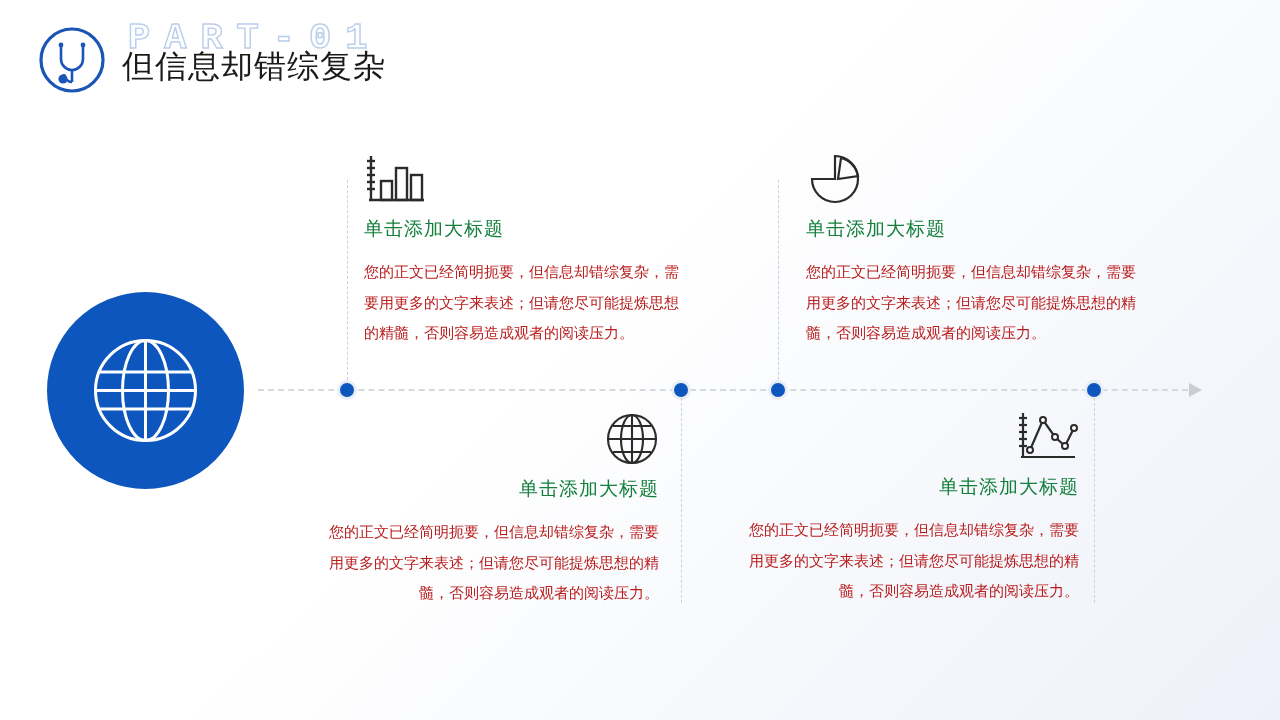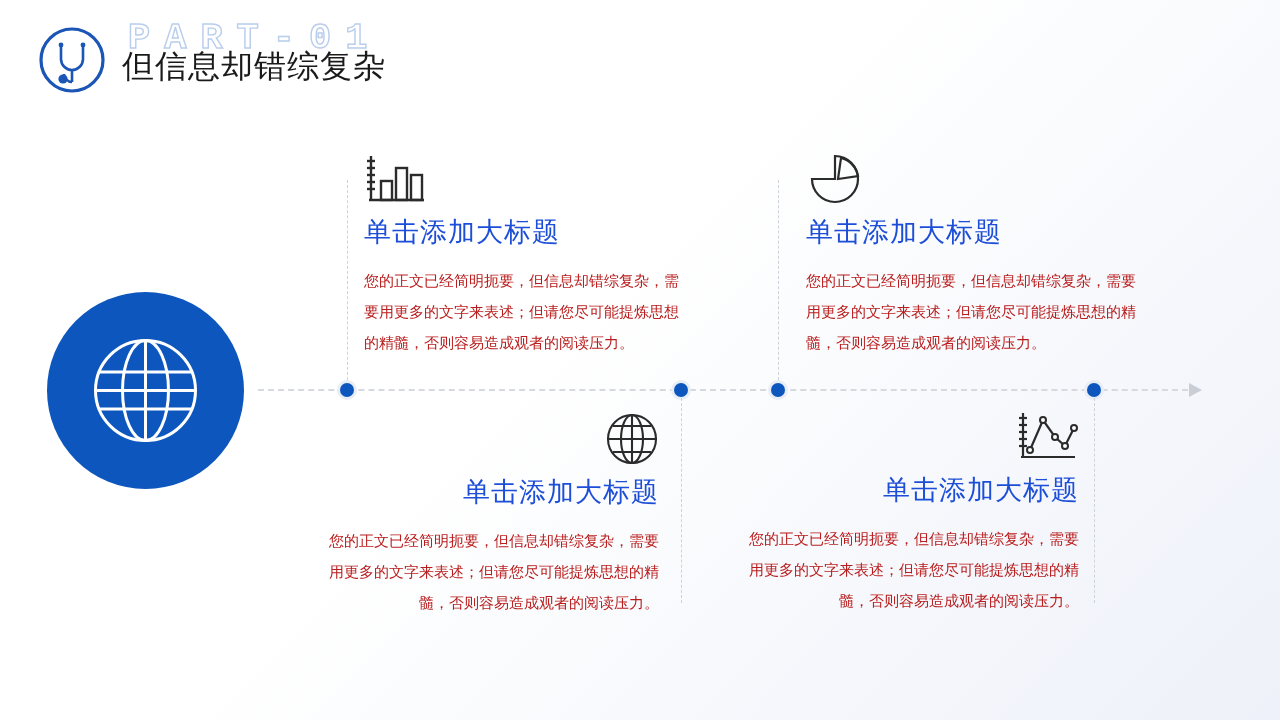--- a/index.html
+++ b/index.html
@@ -62,23 +62,23 @@
     border-radius:50%; background:#0d56bd;
   }
   .vline {
     position:absolute; width:0; border-left:1px dashed #cdd2da;
   }
 
   
   .block { position:absolute; }
   .block .icon { height:54px; margin-bottom:12px; }
   .block .btitle {
-    font-size:27px; color:#1d4ed8; letter-spacing:1px;
+    font-size:19px; color:#15803d; letter-spacing:1px;
     margin-bottom:16px; line-height:1.2;
-    font-family:Liberation Mono, monospace;
+    font-family:Liberation Sans, sans-serif;
   }
   .block .btext {
     font-size:15px; color:#b91c1c; line-height:2.05;
     font-family:"DejaVu Sans","Liberation Sans",sans-serif;
   }
   .align-right { text-align:right; }
   .align-right .icon-wrap { display:flex; justify-content:flex-end; }
   .align-left .icon-wrap { display:flex; justify-content:flex-start; }
 
   .blk-1 { left:364px; top:152px;  width:320px; }

